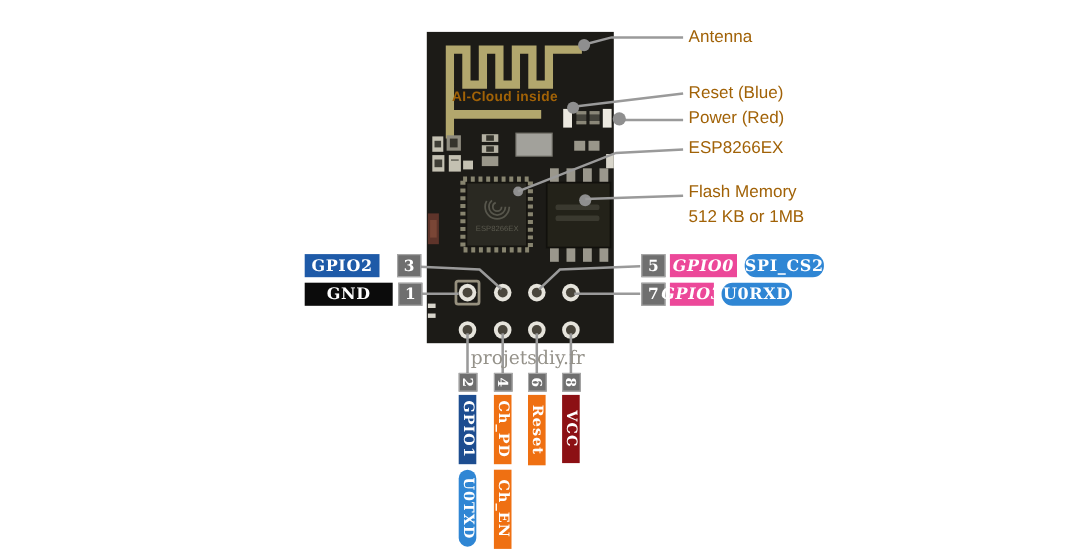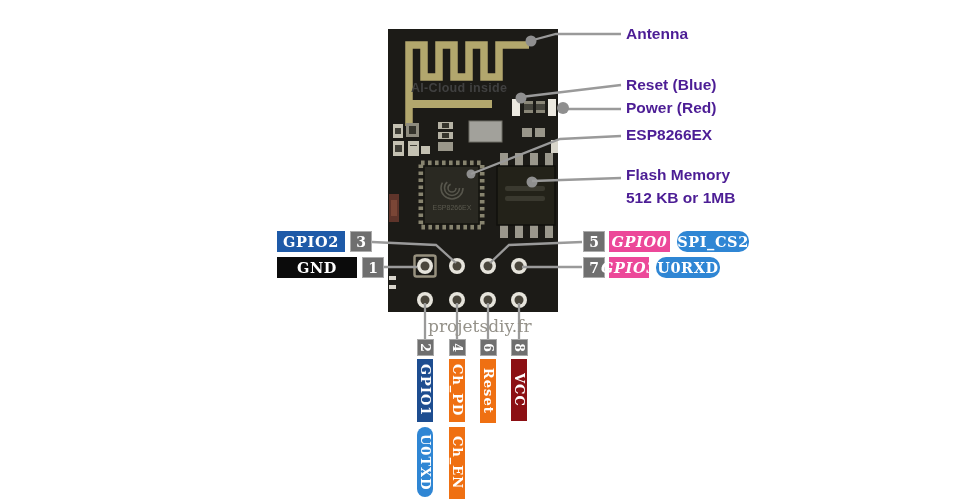--- a/index.html
+++ b/index.html
@@ -1,23 +1,23 @@
 <!DOCTYPE html>
 <html><head>
 <meta charset="utf-8">
 <style>
   html,body{margin:0;padding:0;background:#ffffff;}
   .stage{position:relative;width:980px;height:504px;background:#ffffff;overflow:hidden;
          font-family:"Liberation Sans", sans-serif;}
   .abs{position:absolute;}
   .title{left:380px;top:4px;width:180px;text-align:center;font-size:17px;font-weight:700;
          color:#1b1b1b;letter-spacing:.4px;}
-  .annot{left:626px;font-size:15.5px;font-weight:700;color:#4c1d95;white-space:nowrap;}
+  .annot{left:626px;font-size:15.5px;font-weight:400;color:#a16207;white-space:nowrap;}
   .annot-clip{overflow:hidden;width:110px;}
-  .silk{left:411px;top:81px;font-size:12.5px;font-weight:600;color:#404040;letter-spacing:.3px;}
+  .silk{left:411px;top:81px;font-size:12.5px;font-weight:600;color:#a16207;letter-spacing:.3px;}
   .watermark{left:428px;top:276px;width:90px;text-align:center;font-size:17px;
              font-family:"DejaVu Serif", serif;color:#95928a;margin-top:40px;}
   .badge{display:flex;align-items:center;justify-content:center;color:#ffffff;
          font-family:"DejaVu Serif", serif;font-weight:700;box-sizing:border-box;}
   .badge-row{display:flex;align-items:center;}
   .name-b{height:21px;font-size:14.5px;letter-spacing:.6px;}
   .num-b{width:22px;height:21px;font-size:14px;background:#6f6f6f;border:1px solid #ababab;}
   .bg-gpio2{background:#1e5aa8;}
   .bg-navy{background:#ec4899;font-style:italic;}
   .bg-midblue{background:#1d4d90;}
@@ -158,21 +158,21 @@
   <div class="abs silk">AI-Cloud inside</div>
   <div class="abs watermark">projetsdiy.fr</div>
 
   <div class="abs annot" style="top:25px;">Antenna</div>
   <div class="abs annot" style="top:76px;">Reset (Blue)</div>
   <div class="abs annot" style="top:99px;">Power (Red)</div>
   <div class="abs annot" style="top:126px;">ESP8266EX</div>
   <div class="abs annot" style="top:166px;">Flash Memory</div>
   <div class="abs annot annot-clip" style="top:189px;">512 KB or 1MB</div>
 
-  <div class="abs badge-row" style="left:277px;top:231px;gap:5px;">
+  <div class="abs badge-row" style="left:277px;top:231px;gap:16px;">
     <div class="badge name-b bg-gpio2" style="width:68px;">GPIO2</div>
     <div class="badge num-b">3</div>
   </div>
   <div class="abs badge-row" style="left:277px;top:257px;gap:5px;">
     <div class="badge name-b bg-black" style="width:80px;">GND</div>
     <div class="badge num-b">1</div>
   </div>
 
   <div class="abs badge-row" style="left:583px;top:231px;">
     <div class="badge num-b">5</div>

